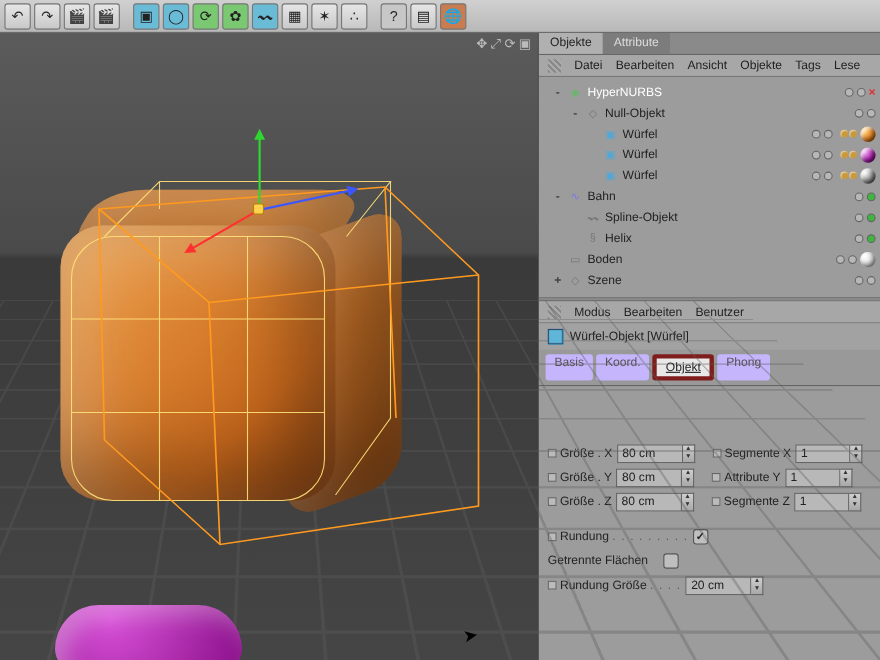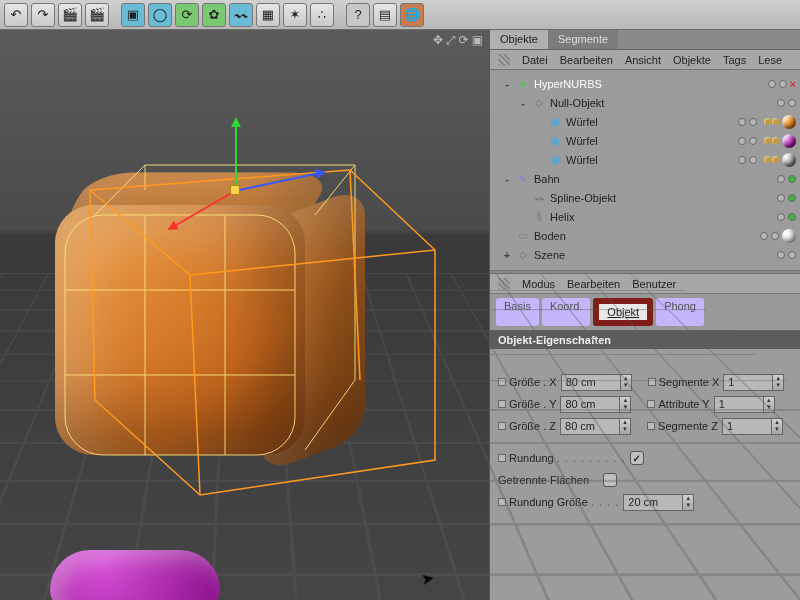--- a/index.html
+++ b/index.html
@@ -71,23 +71,23 @@
   .tagdots{display:flex;gap:1px;margin-left:4px;}
   .smdot{width:7px;height:7px;border-radius:50%;background:#c99a3c;box-shadow:inset 1px 1px 1px rgba(255,255,255,.5);}
   .sep-h{height:4px;background:#8a8a8a;border-top:1px solid #777;border-bottom:1px solid #777;}
 
   
   .attr-title-row{display:flex; align-items:center; gap:6px; padding:4px 6px; background:#a7a7a7; border-bottom:1px solid #777;}
   .attr-titlebar{display:flex;align-items:center;gap:6px;padding:5px 8px;background:#a2a2a2;}
   .cube-ic{width:14px;height:14px;background:#5fb6d8; border:1px solid #246; transform:rotate(0);}
   .attr-tabs{display:flex;gap:3px;padding:4px 6px;background:#999;border-bottom:1px solid #666;}
   .attr-tab{padding:2px 8px;border-radius:3px;background:#c4b5fd;color:#555;}
-  .attr-tab.active{background:#e8e8e8;color:#222;border:6px solid #7f1d1d;text-decoration:underline;}
+  .attr-tab.active{background:#e8e8e8;color:#222;border:4px solid #7f1d1d;text-decoration:underline;}
   .attr-group-hdr{background:#5c5c5c;color:#f0f0f0;padding:3px 8px;font-weight:bold;}
-  .attr-body{padding:22px 8px; background:#9c9c9c; flex:1;}
+  .attr-body{padding:22px 8px; background:#9c9c9c; flex:1;margin-top:28px;}
   .prop-row{display:flex;align-items:center;height:22px;gap:4px;}
   .plabel{display:flex;align-items:center;gap:3px;white-space:nowrap;}
   .tick{width:8px;height:8px;border:1px solid #666;background:#bbb;display:inline-block;}
   .dots{letter-spacing:1px;color:#555;}
   .num-field{display:flex;align-items:flex-start; height:17px;}
   .num-field input{width:50px;height:17px;border:1px solid #666;background:#b8b8b8;padding:0 4px;font-size:11px;color:#222;}
   .num-field.wide input{width:60px;}
   .spin{width:11px;height:17px;background:linear-gradient(#cfcfcf,#a8a8a8);border:1px solid #666;border-left:none;display:flex;flex-direction:column;}
   .spin span{flex:1;font-size:6px;line-height:7px;text-align:center;color:#333;}
   .chk{width:14px;height:14px;border:1px solid #555;border-radius:3px;background:#bfbfbf;display:inline-flex;align-items:center;justify-content:center;}
@@ -167,21 +167,21 @@
         <span>⟳</span>
         <span>▣</span>
       </div>
       <div class="cursor">➤</div>
     </div>
 
     <div class="right-col">
 
       <div class="panel-tabs">
         <div class="ptab active">Objekte</div>
-        <div class="ptab">Segmente</div>
+        <div class="ptab">Attribute</div>
       </div>
       <div class="panel-menu">
         <span class="grip"></span>
         <span>Datei</span>
         <span>Bearbeiten</span>
         <span>Ansicht</span>
         <span>Objekte</span>
         <span>Tags</span>
         <span>Lese</span>
       </div>
@@ -306,27 +306,30 @@
         </div>
 
       <div class="sep-h"></div>
 
       <div class="panel-menu">
         <span class="grip"></span>
         <span>Modus</span>
         <span>Bearbeiten</span>
         <span>Benutzer</span>
       </div>
+      <div class="attr-titlebar">
+        <span class="cube-ic"></span>
+        <span>Würfel-Objekt [Würfel]</span>
+      </div>
       <div class="attr-tabs">
         <div class="attr-tab">Basis</div>
         <div class="attr-tab">Koord.</div>
         <div class="attr-tab active">Objekt</div>
         <div class="attr-tab">Phong</div>
       </div>
-      <div class="attr-group-hdr">Objekt-Eigenschaften</div>
       <div class="attr-body">
 
         <div class="prop-row">
           <span class="plabel">
               <span class="tick"></span>
               <span>Größe . X</span>
             </span>
           <div class="num-field wide">
               <input value="80 cm" style="">
               <div class="spin">

